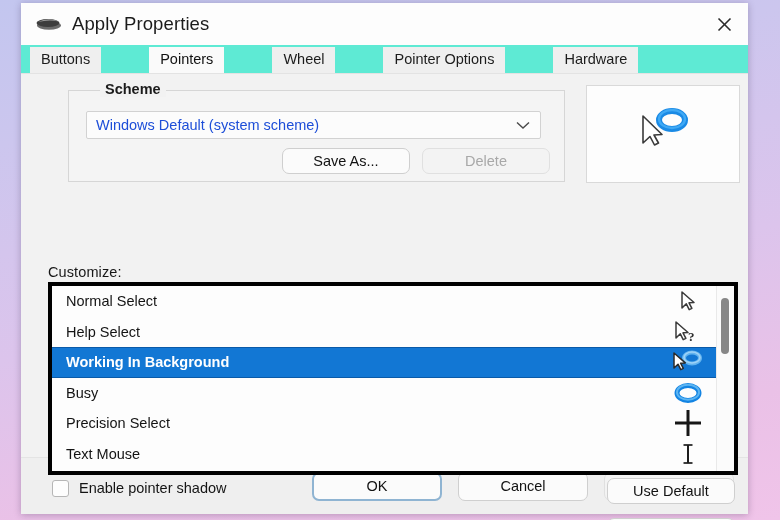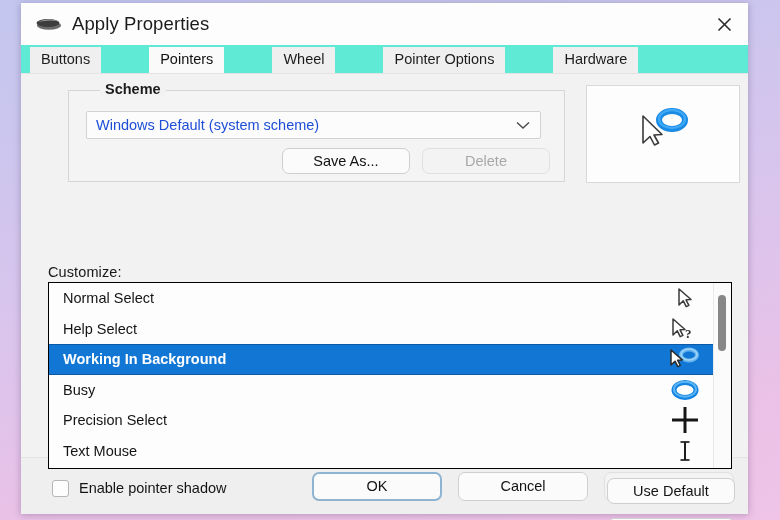--- a/index.html
+++ b/index.html
@@ -211,21 +211,21 @@
     color: #171717;
     letter-spacing: .1px;
   }
   .cursor-list {
     position: absolute;
     left: 27px;
     top: 208px;
     width: 682px;
     height: 185px;
     background: #fdfdfd;
-    border: 1px solid #000000;
+    border: 4px solid #000000;
     overflow: hidden;
     display: flex;
     justify-content: flex-end;
   }
   .list-items {
     flex: 1;
     position: relative;
   }
   .list-row {
     height: 30.5px;

